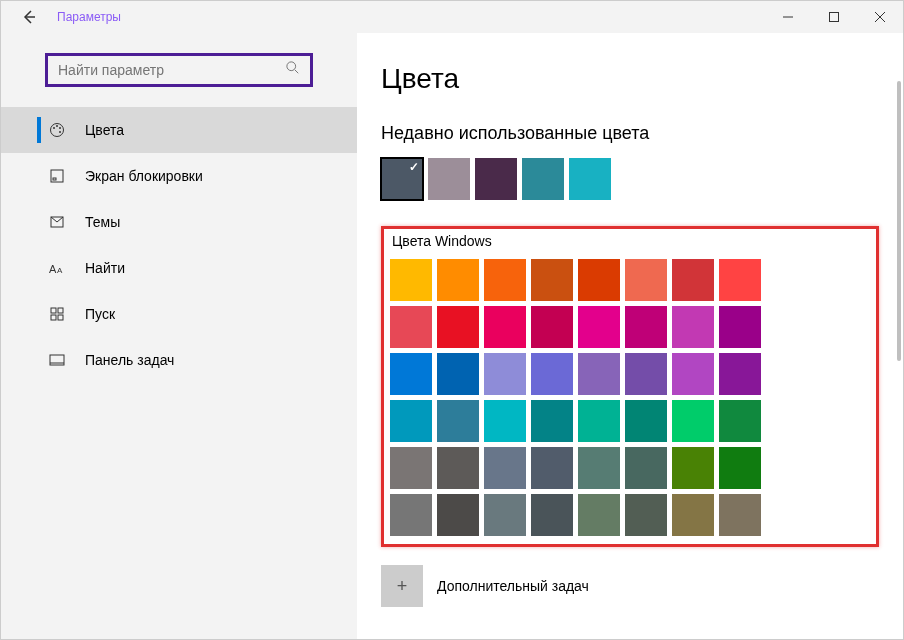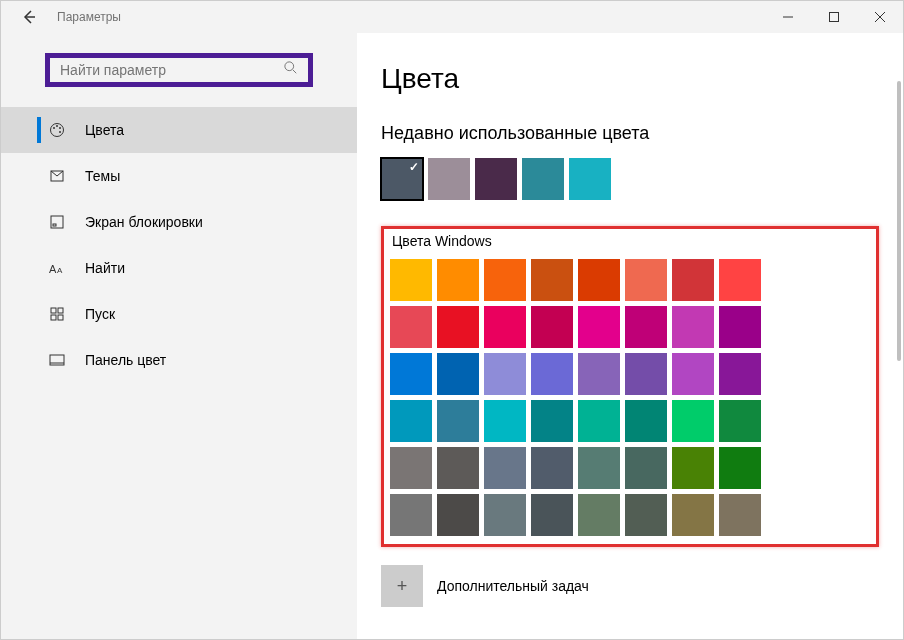--- a/index.html
+++ b/index.html
@@ -1,31 +1,31 @@
 <!DOCTYPE html>
 <html><head>
   <meta charset="utf-8">
   <style>
     * { margin: 0; padding: 0; box-sizing: border-box; font-family: 'Segoe UI', Tahoma, sans-serif; }
     body { width: 904px; height: 640px; background: #fff; overflow: hidden; position: relative; border: 1px solid #ccc; }
     
     .titlebar { display: flex; align-items: center; height: 32px; background: #f3f3f3; padding-left: 8px; }
     .titlebar-back { width: 40px; height: 32px; display: flex; align-items: center; justify-content: center; cursor: pointer; }
-    .titlebar-title { font-size: 12px; color: #737373; margin-left: 8px; }
+    .titlebar-title { font-size: 12px; color: #8b5cf6; margin-left: 8px; }
     .window-controls { margin-left: auto; display: flex; }
     .wc { width: 46px; height: 32px; display: flex; align-items: center; justify-content: center; cursor: pointer; }
     
     .content { display: flex; height: calc(640px - 32px); }
     
     .sidebar { width: 356px; background: #f3f3f3; padding: 20px 0 0 0; }
     .home-row { display: flex; align-items: center; padding: 8px 20px 16px 50px; }
     .home-row .icon { margin-right: 16px; }
     .home-row span:last-child { font-size: 14px; }
     
-    .search-box { margin: 0 44px 20px 44px; border: 5px solid #4c1d95; height: 34px; display: flex; align-items: center; padding: 0 10px; background: #f3f3f3; }
+    .search-box { margin: 0 44px 20px 44px; border: 3px solid #4c1d95; height: 34px; display: flex; align-items: center; padding: 0 10px; background: #f3f3f3; }
     .search-box input { border: none; background: transparent; outline: none; flex: 1; font-size: 14px; }
     .search-box .icon { color: #666; }
     
     .section-header { font-weight: 600; font-size: 14px; padding: 8px 20px 20px 44px; }
     
     .nav-item { display: flex; align-items: center; height: 46px; padding-left: 44px; cursor: pointer; font-size: 14px; position: relative; }
     .nav-item.active { background: #d9d9d9; }
     .nav-item.active::before { content: ''; position: absolute; left: 36px; top: 10px; bottom: 10px; width: 4px; background: #0078d7; }
     .nav-item .icon { width: 24px; margin-right: 16px; display: flex; align-items: center; justify-content: center; }
     
@@ -98,34 +98,34 @@
             <circle cx="8" cy="4" r="1" fill="#333"></circle>
             <circle cx="11" cy="6" r="1" fill="#333"></circle>
             <circle cx="11" cy="10" r="1" fill="#333"></circle>
           </svg>
         </span>
       <span>Цвета</span>
     </div>
     <div class="nav-item">
       <span class="icon">
           <svg width="16" height="16" viewBox="0 0 16 16">
+            <rect x="2" y="2" width="12" height="12" stroke="#333" fill="none"></rect>
+            <rect x="4" y="10" width="3" height="2" stroke="#333" fill="none"></rect>
+          </svg>
+        </span>
+      <span>Экран блокировки</span>
+    </div>
+    <div class="nav-item">
+      <span class="icon">
+          <svg width="16" height="16" viewBox="0 0 16 16">
             <rect x="2" y="3" width="12" height="10" stroke="#333" fill="none"></rect>
             <path d="M2 3 L8 8 L14 3" stroke="#333" fill="none"></path>
           </svg>
         </span>
       <span>Темы</span>
-    </div>
-    <div class="nav-item">
-      <span class="icon">
-          <svg width="16" height="16" viewBox="0 0 16 16">
-            <rect x="2" y="2" width="12" height="12" stroke="#333" fill="none"></rect>
-            <rect x="4" y="10" width="3" height="2" stroke="#333" fill="none"></rect>
-          </svg>
-        </span>
-      <span>Экран блокировки</span>
     </div>
     <div class="nav-item">
       <span class="icon">
           <svg width="16" height="14" viewBox="0 0 16 14">
             <text x="0" y="12" font-size="11" fill="#333">A</text>
             <text x="8" y="12" font-size="8" fill="#333">A</text>
           </svg>
         </span>
       <span>Найти</span>
     </div>
@@ -140,21 +140,21 @@
         </span>
       <span>Пуск</span>
     </div>
     <div class="nav-item">
       <span class="icon">
           <svg width="16" height="16" viewBox="0 0 16 16">
             <rect x="1" y="3" width="14" height="10" stroke="#333" fill="none"></rect>
             <line x1="1" y1="11" x2="15" y2="11" stroke="#333"></line>
           </svg>
         </span>
-      <span>Панель цвет</span>
+      <span>Панель задач</span>
     </div>
   </div>
 
   <div class="main">
     <h1 class="page-title">Цвета</h1>
     <div class="sub-header">Недавно использованные цвета</div>
     <div class="recent-row" id="recent-row">
         <div class="swatch selected" style="background: rgb(76, 88, 102);"></div>
         <div class="swatch" style="background: rgb(156, 142, 153);"></div>
         <div class="swatch" style="background: rgb(74, 42, 74);"></div>

